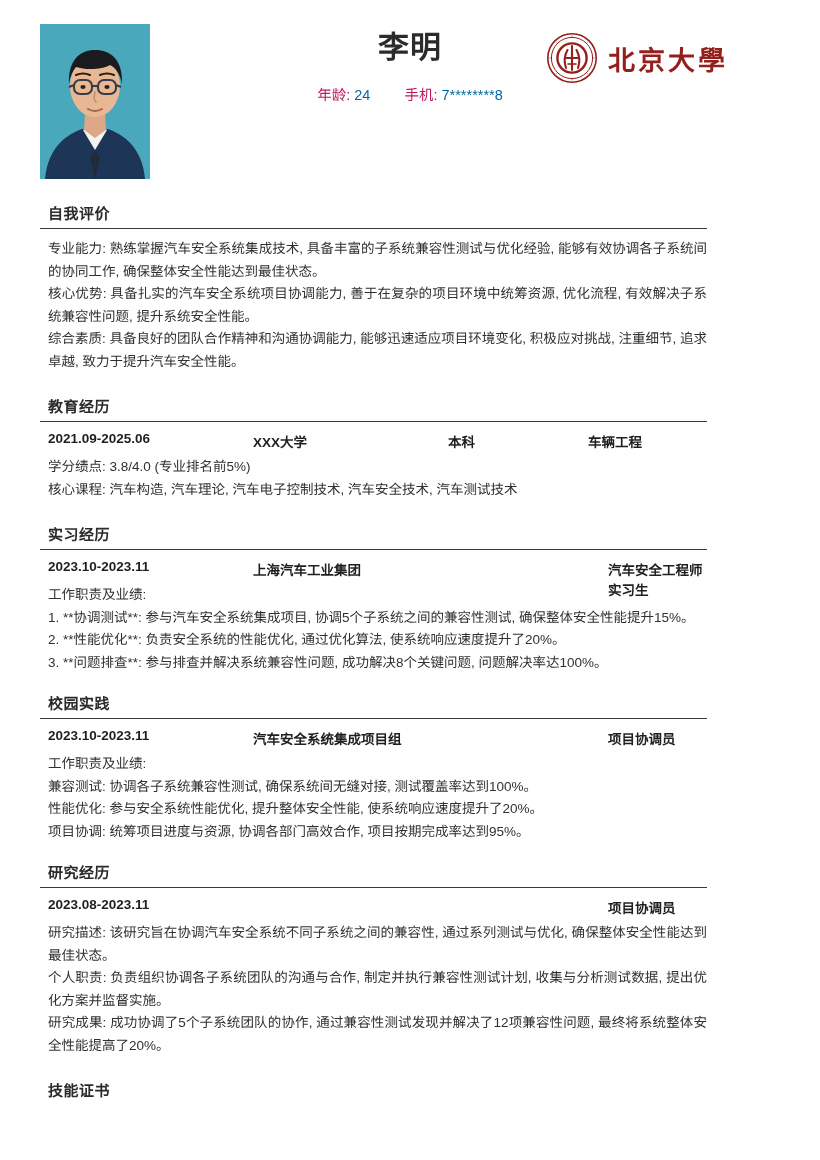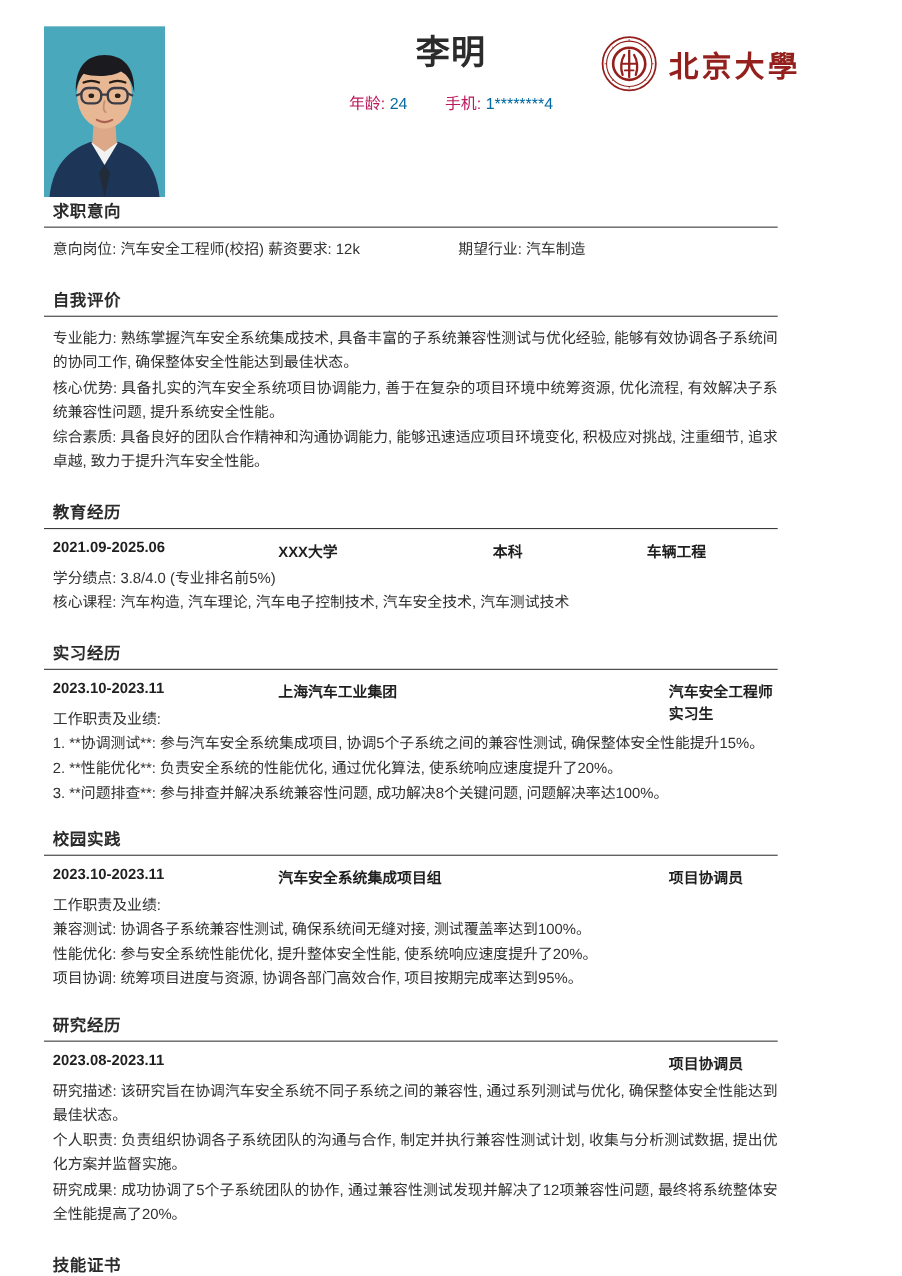--- a/index.html
+++ b/index.html
@@ -169,21 +169,21 @@
     </div>
 
     <div class="ident">
       <div class="name">李明</div>
       <div class="contact-rows">
         <div class="contact-line">
           <span class="lbl">年龄:</span>
           <span class="val">24</span>
           <span class="gap"></span>
           <span class="lbl">手机:</span>
-          <span class="val">1********4</span>
+          <span class="val">7********8</span>
         </div>
       </div>
     </div>
 
     <div class="univ-logo">
       <svg class="seal" viewBox="0 0 52 52" xmlns="http://www.w3.org/2000/svg" aria-hidden="true">
         <circle cx="26" cy="26" r="24.2" fill="none" stroke="#94201d" stroke-width="1.6"></circle>
         <circle cx="26" cy="26" r="20.6" fill="none" stroke="#94201d" stroke-width="1"></circle>
         <circle cx="26" cy="26" r="14.6" fill="none" stroke="#94201d" stroke-width="2.4"></circle>
 
@@ -201,35 +201,20 @@
           <path d="M10.5 10.5 L12 12"></path>
             <path d="M40 40 L41.5 41.5"></path>
           <path d="M41.5 10.5 L40 12"></path>
             <path d="M12 40 L10.5 41.5"></path>
         </g>
       </svg>
       <span class="univ-name">北京大學</span>
     </div>
   </div>
 
-  <div class="section">
-    <div class="sec-head">求职意向</div>
-    <div class="sec-rule"></div>
-    <div class="sec-body">
-      <div class="ln">
-        <span>意向岗位:</span>
-        <span>汽车安全工程师(校招)</span>
-        <span>薪资要求:</span>
-        <span>12k</span>
-        <span style="display:inline-block;width:82px"></span>
-        <span>期望行业:</span>
-        <span>汽车制造</span>
-      </div>
-    </div>
-  </div>
 
   <div class="spacer-22"></div>
 
   <div class="section">
     <div class="sec-head">自我评价</div>
     <div class="sec-rule"></div>
     <div class="sec-body">
       <div class="ln">专业能力: 熟练掌握汽车安全系统集成技术, 具备丰富的子系统兼容性测试与优化经验, 能够有效协调各子系统间的协同工作, 确保整体安全性能达到最佳状态。</div>
       <div class="ln">核心优势: 具备扎实的汽车安全系统项目协调能力, 善于在复杂的项目环境中统筹资源, 优化流程, 有效解决子系统兼容性问题, 提升系统安全性能。</div>
       <div class="ln">综合素质: 具备良好的团队合作精神和沟通协调能力, 能够迅速适应项目环境变化, 积极应对挑战, 注重细节, 追求卓越, 致力于提升汽车安全性能。</div>

